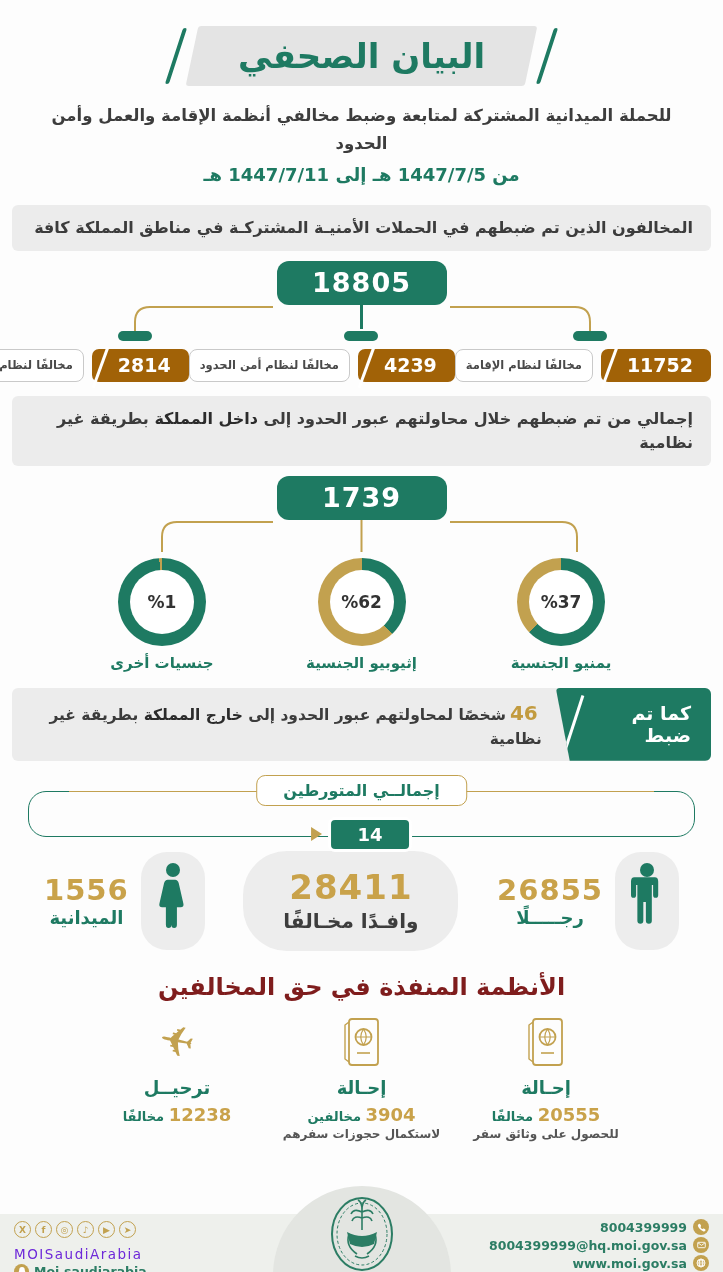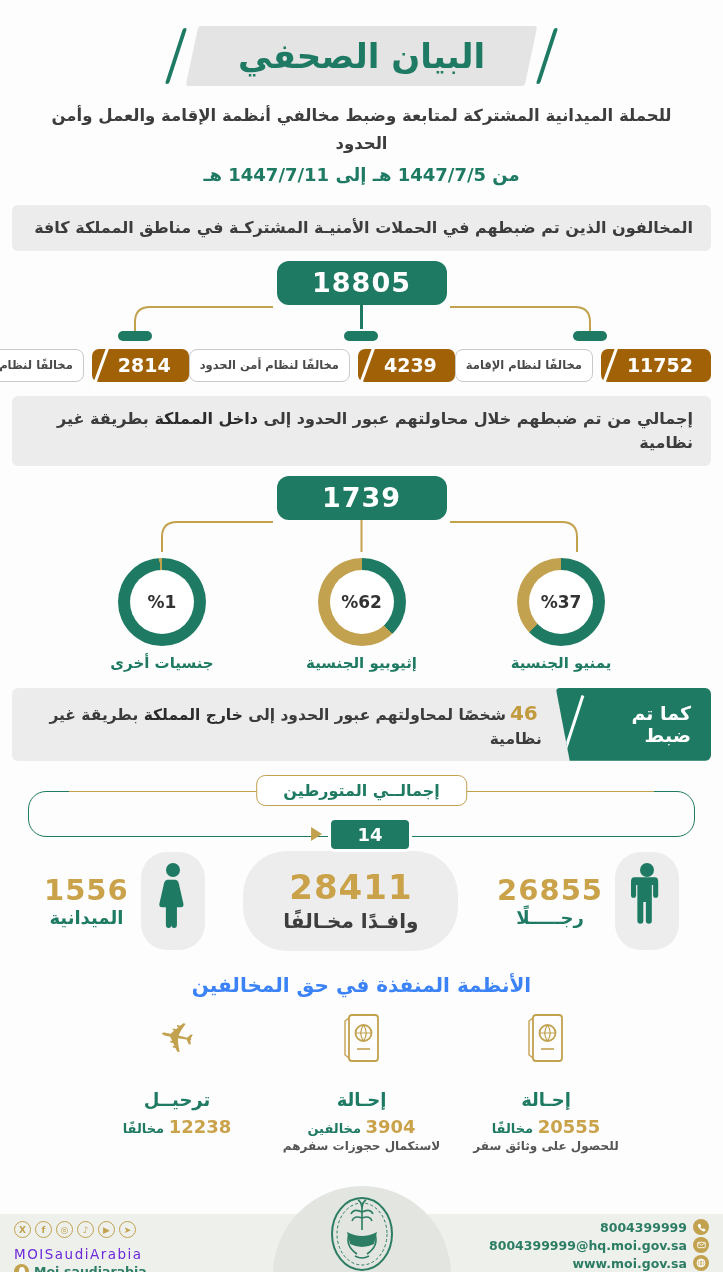--- a/index.html
+++ b/index.html
@@ -111,25 +111,25 @@
   .stat { display:flex; align-items:center; gap:12px; }
   .stat .icon-pill { background:#ededed; border-radius:26px; padding:10px 12px; }
   .stat .nums { text-align:center; }
   .stat .v { color:#c9a24a; font-size:29px; font-weight:900; letter-spacing:1px; }
   .stat .l { color:#1e7a62; font-size:18px; font-weight:800; margin-top:0px; }
   .stat-mid { background:#ededed; border-radius:44px; padding:16px 40px 18px; text-align:center; }
   .stat-mid .v { color:#c9a24a; font-size:34px; font-weight:900; letter-spacing:1px; }
   .stat-mid .l { color:#3d3d3d; font-size:20px; font-weight:800; margin-top:2px; }
 
   
-  .actions-title { text-align:center; color:#3b82f6; font-size:20px; font-weight:900; margin-top:22px; }
+  .actions-title { text-align:center; color:#7f1d1d; font-size:24px; font-weight:900; margin-top:22px; }
   .actions { display:flex; justify-content:space-between; padding:0 92px; margin-top:12px; }
   .action { width:170px; display:flex; flex-direction:column; align-items:center; text-align:center; }
   .action .ic { height:58px; display:flex; align-items:center; justify-content:center; color:#c2a14f; }
-  .action .t { color:#1e7a62; font-size:18px; font-weight:900; margin-top:22px; }
+  .action .t { color:#1e7a62; font-size:18px; font-weight:900; margin-top:6px; }
   .action .vrow { margin-top:6px; font-size:13px; font-weight:700; color:#1e7a62; }
   .action .vrow .v { color:#c9a24a; font-size:18px; font-weight:900; letter-spacing:.5px; }
   .action .d { color:#555; font-size:12px; font-weight:700; margin-top:2px; }
   .plane-glyph { font-size:42px; transform:scaleX(-1) rotate(-12deg); line-height:1; }
 
   
   .footer { position:absolute; bottom:0; right:0; left:0; height:58px; background:#eef0ec; }
   .f-arch { position:absolute; bottom:-92px; left:50%; transform:translateX(-50%);
     width:178px; height:178px; border-radius:50%; background:#e3e5e1; }
   .f-emblem { position:absolute; bottom:-6px; left:50%; transform:translateX(-50%); }

